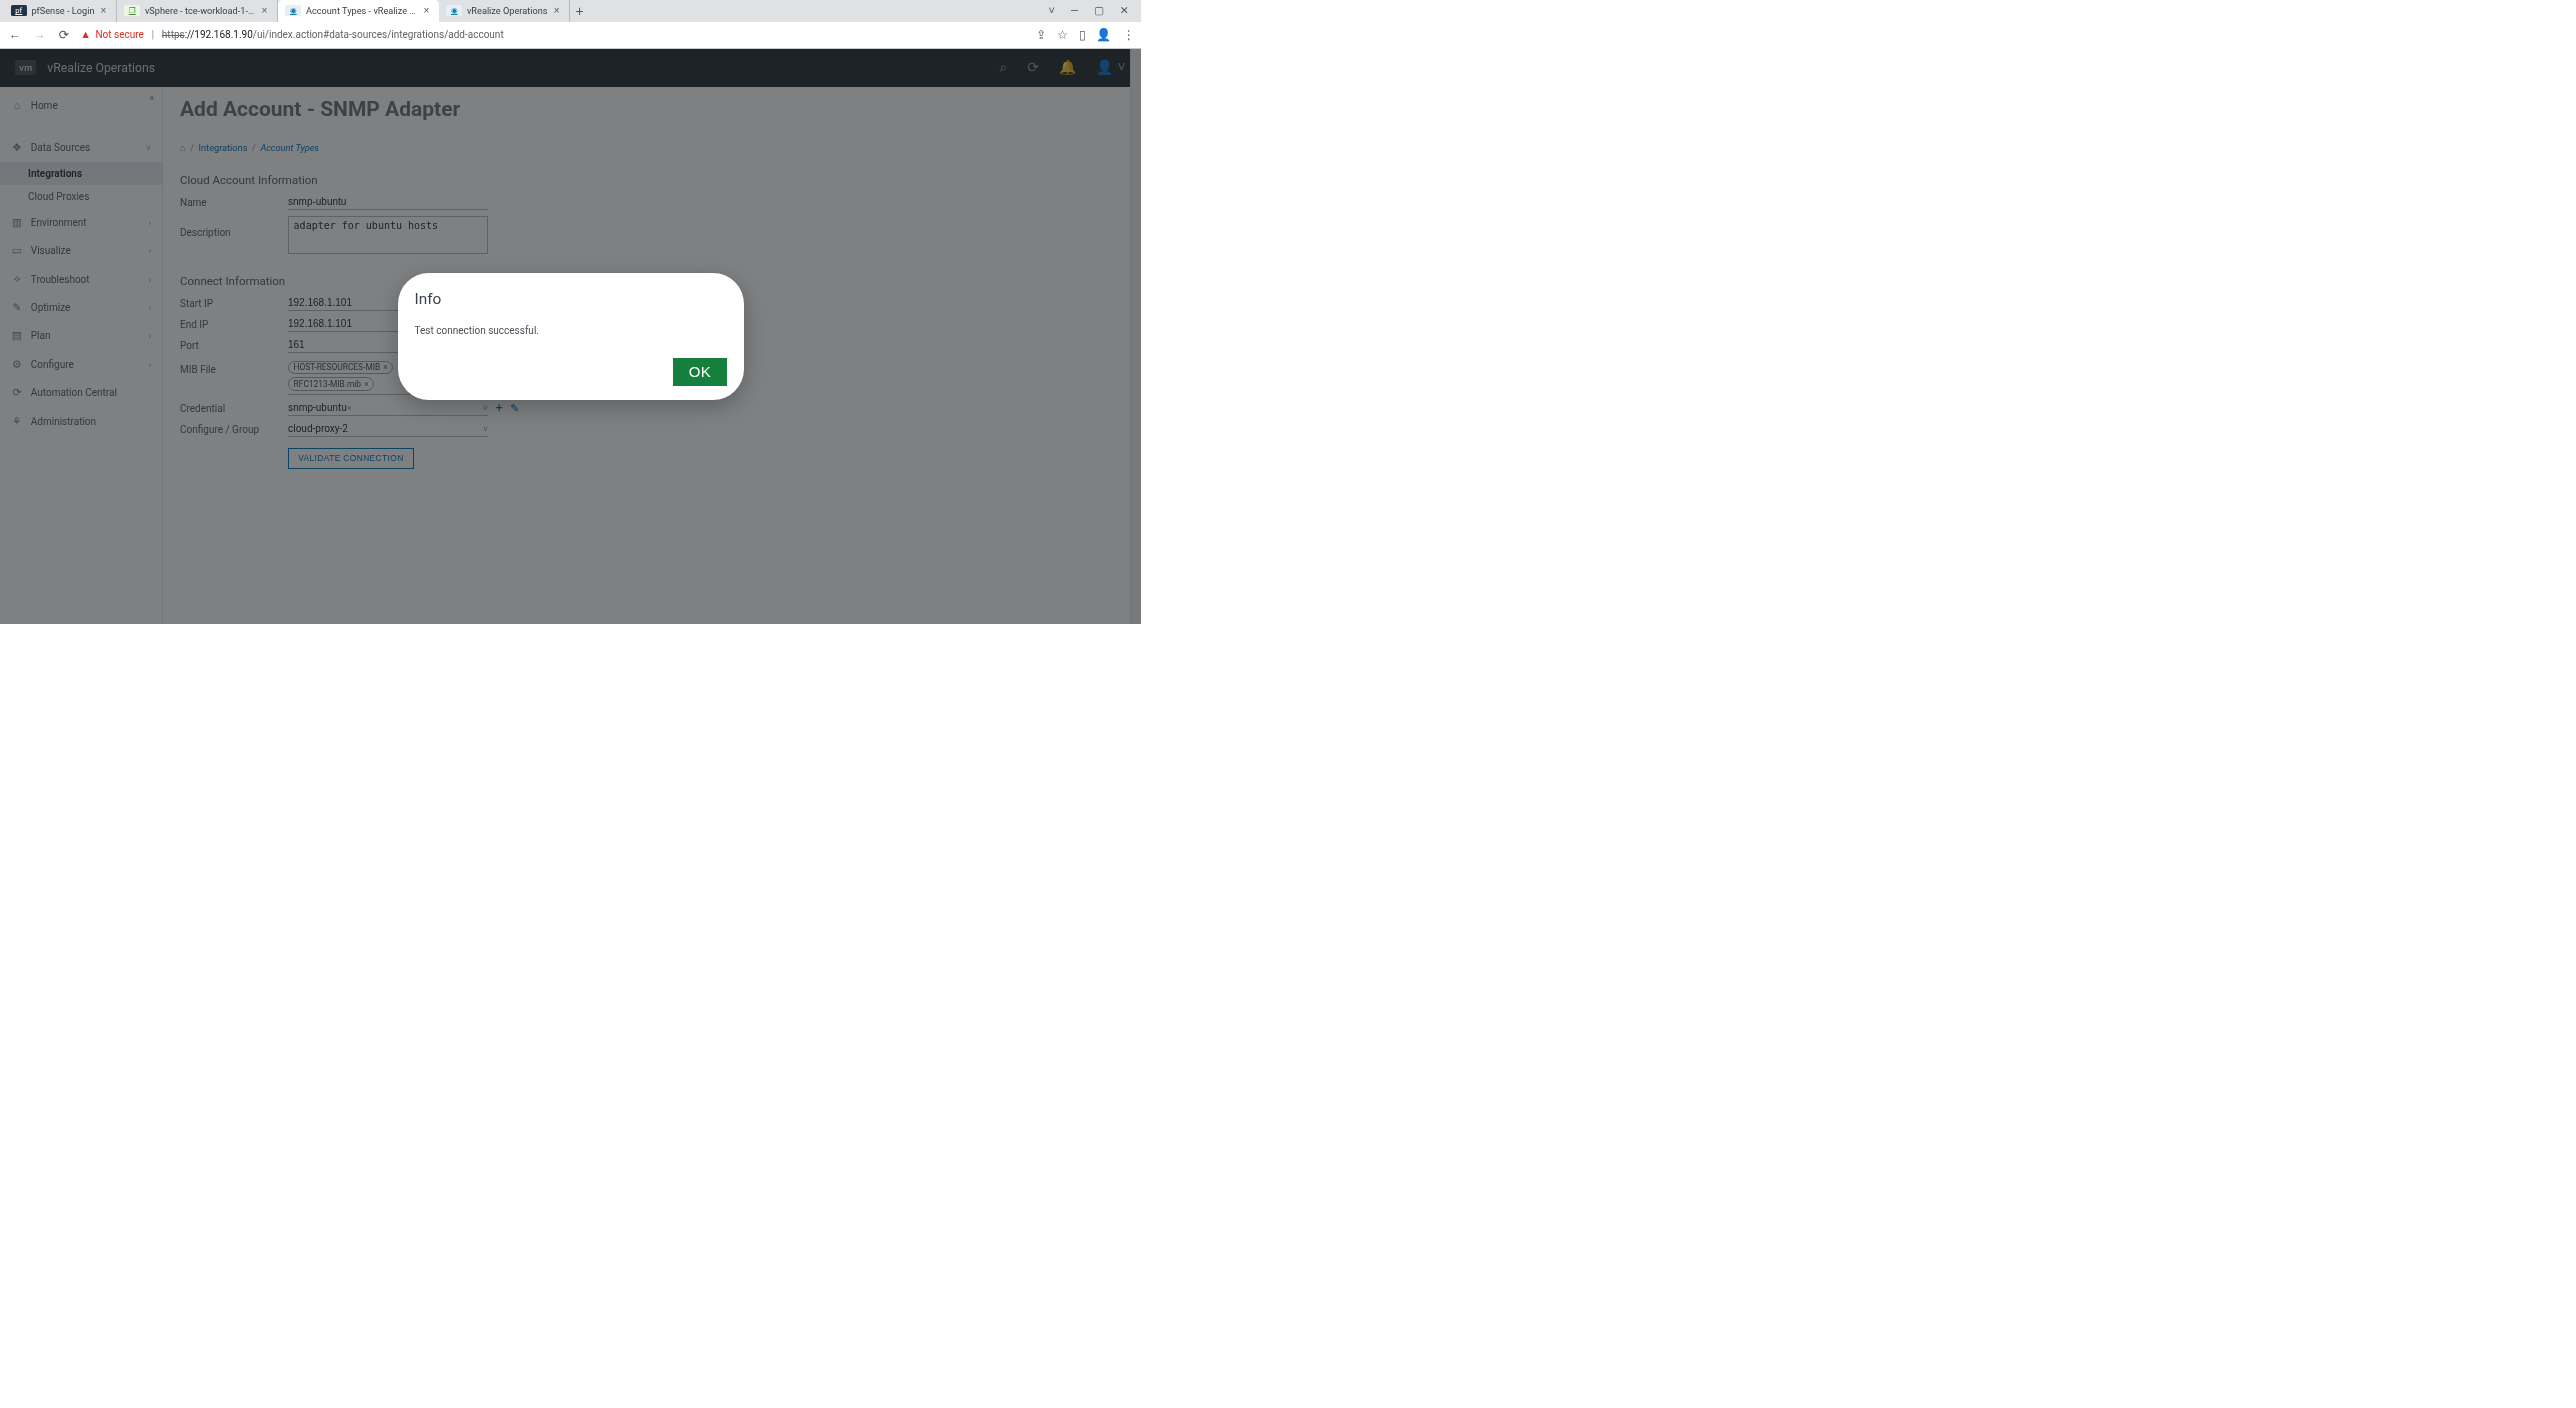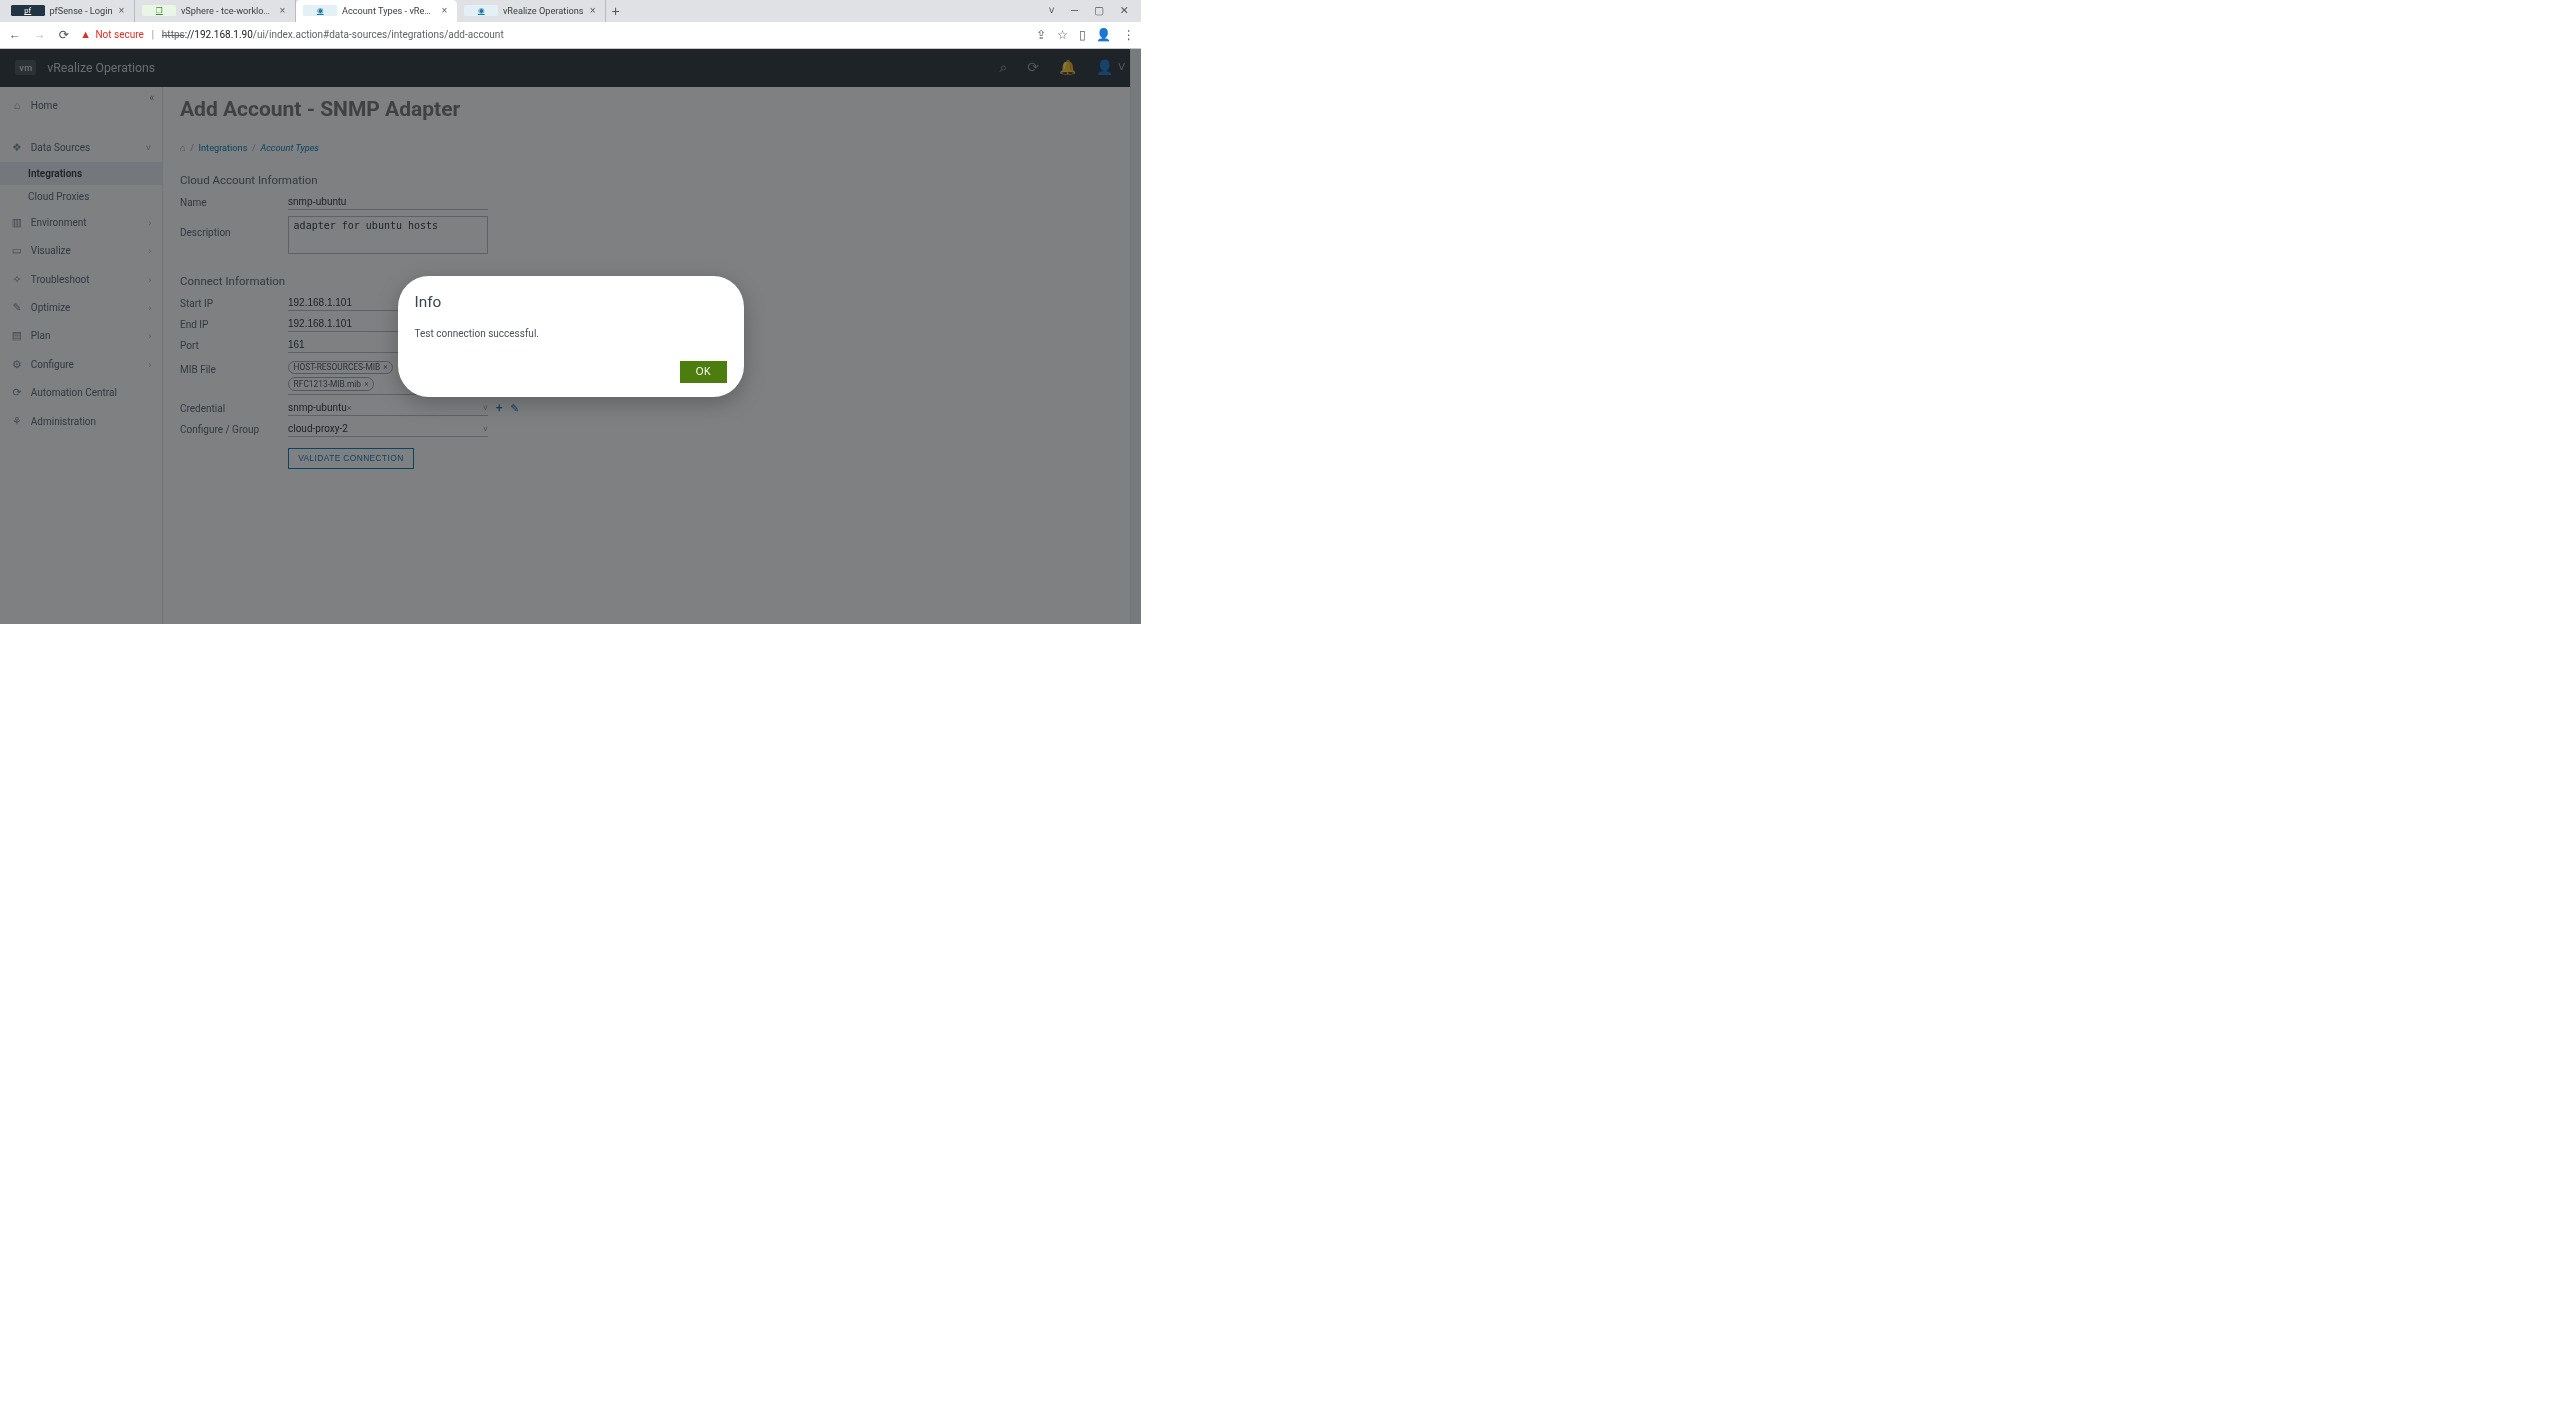--- a/index.html
+++ b/index.html
@@ -38,21 +38,21 @@
     max-width: 161px;
     border-right: 0.8px solid #b9bbbe;
     cursor: pointer;
   }
   .tab.active {
     background: #fff;
     border-radius: 4.6px 4.6px 0 0;
     border-right: none;
   }
   .tab .favicon {
-    width: 34px; height: 10.8px;
+    width: 16px; height: 10.8px;
     display: inline-flex; align-items: center; justify-content: center;
     font-size: 7.7px;
     border-radius: 1.5px;
     text-decoration: underline;
   }
   .tab .title { white-space: nowrap; overflow: hidden; text-overflow: ellipsis; flex: 1; }
   .tab .close { font-size: 10px; color: #555; padding: 0 1.5px; }
   .new-tab {
     width: 20px; height: 20px;
     display: flex; align-items:center; justify-content:center;
@@ -221,22 +221,22 @@
     background:#fff;
     width: 346px;
     padding: 17px 17px 14px 17px;
     box-shadow: 0 6.1px 21.5px rgba(0,0,0,0.25);
     border-radius: 31px;
   }
   .modal h2 { font-size:15.4px; font-weight:400; color:#3a434b; margin-bottom:17px; }
   .modal p { font-size:10px; color:#4a5058; margin-bottom:21.5px; }
   .modal .actions { display:flex; justify-content:flex-end; }
   .modal .ok-btn {
-    background:#4d7c0f; color:#fff; border:none;
-    padding: 5.4px 15.4px; font-size:10px; letter-spacing:0.4px;
+    background:#15803d; color:#fff; border:none;
+    padding: 5.4px 15.4px; font-size:15px; letter-spacing:0.4px;
     cursor:pointer;
   }
 
   
   .rscroll {
     position:absolute; right:0; top:0; bottom:0; width:10.8px;
     background:#f1f3f4; border-left:0.8px solid #e1e3e5;
   }
 
   .icon-glyph { font-family: Arial, sans-serif; }

